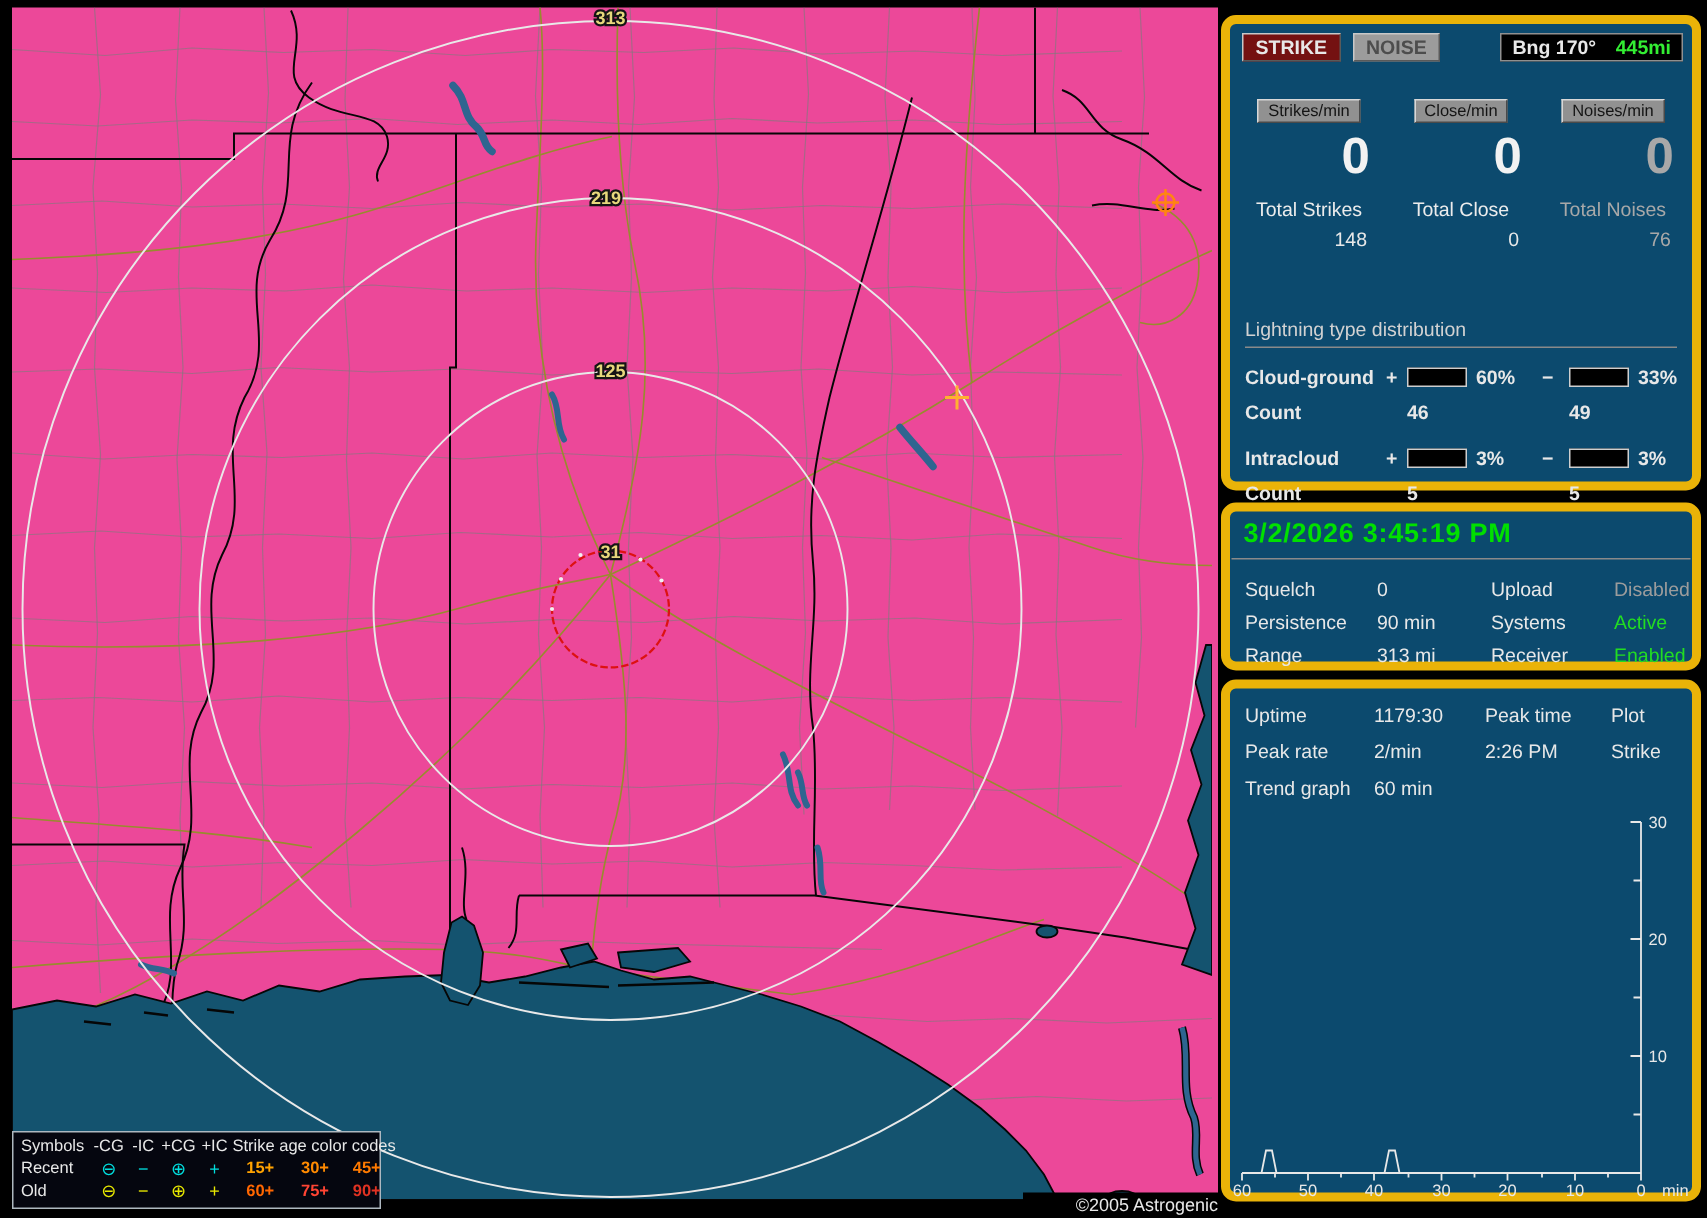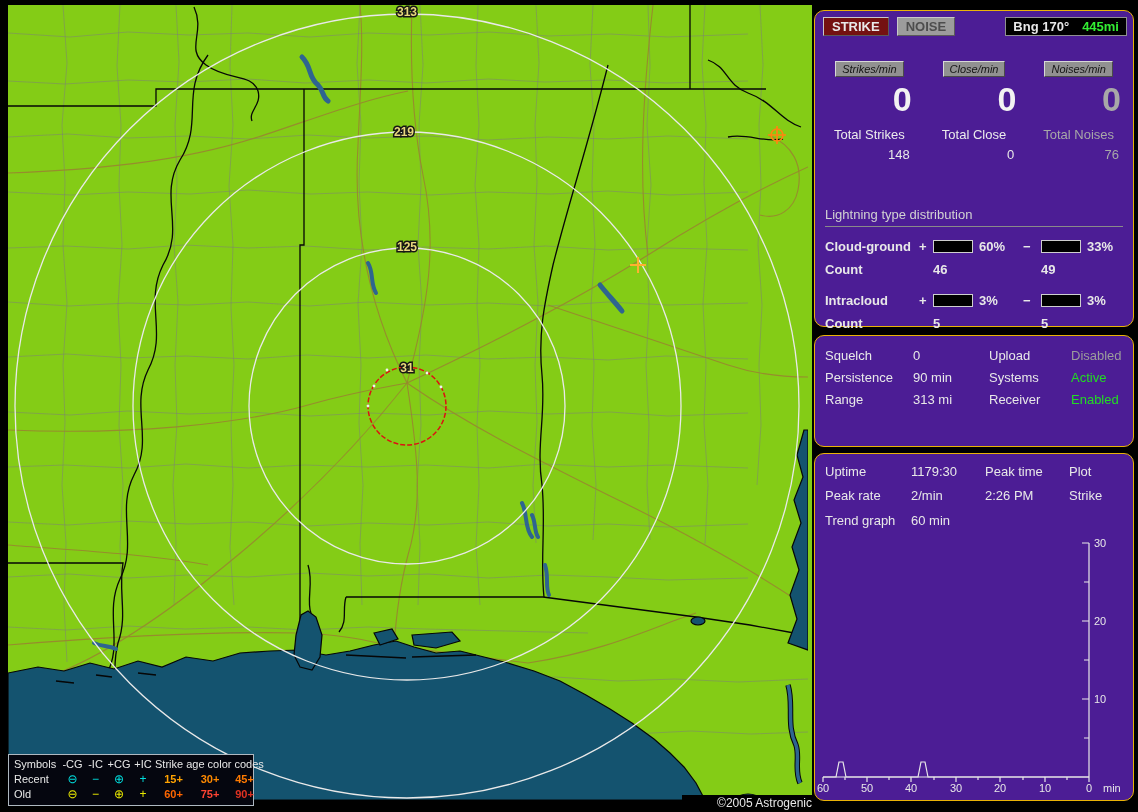--- a/index.html
+++ b/index.html
@@ -1,21 +1,21 @@
 <!DOCTYPE html>
 <html><head>
 <meta charset="utf-8">
 <style>
   * { margin:0; padding:0; box-sizing:border-box; }
   html,body { background:#000; width:1138px; height:812px; overflow:hidden;
               font-family:"Liberation Sans", sans-serif; }
   .stage { position:absolute; left:0; top:0; width:1138px; height:812px; background:#000; }
 
   
-  .map { position:absolute; left:8px; top:5px; width:855px; height:795px; background:#84cc16; }
+  .map { position:absolute; left:8px; top:5px; width:855px; height:795px; background:#ec4899; }
   .map svg { position:absolute; left:0; top:0; }
   .county { stroke:#7d7d7d; stroke-width:.8; fill:none; opacity:.62; }
   .road   { stroke:#978c2e; stroke-width:1.1; fill:none; }
   .blackline { stroke:#060606; stroke-width:1.3; fill:none; }
   .water  { fill:#14536f; stroke:#060606; stroke-width:1.2; }
   .lake   { stroke:#2e6590; fill:none; stroke-linecap:round; }
   .ring   { stroke:#e9e9e9; stroke-width:1.3; fill:none; }
   .ring-red { stroke:#dd1111; stroke-width:1.5; fill:none; stroke-dasharray:5 2; }
   .ring-label { font:bold 12px "Liberation Sans",sans-serif; fill:#e8d87c;
                 stroke:#151515; stroke-width:3; paint-order:stroke; text-anchor:middle; }
@@ -31,40 +31,40 @@
   .legend-grid .hdr { color:#e8e8e8; }
   .age-hdr { grid-column:6 / 9; }
   .sym-recent { color:#00dede; text-align:center; font-size:12px; }
   .sym-old { color:#e8e800; text-align:center; font-size:12px; }
   .age-val { font-weight:bold; }
   .legend-grid span { white-space:nowrap; }
   .legend-grid .cc { text-align:center; }
 
   
   .panel { position:absolute; left:812px; top:0; width:326px; height:812px; background:#000; color:#e8e8e8; }
-  .pbox { position:absolute; left:2px; width:320px; background:#4c1d95;
-          border:1px solid #eab308; border-radius:10px; }
+  .pbox { position:absolute; left:2px; width:320px; background:#0c4a6e;
+          border:6px solid #eab308; border-radius:10px; }
   .box1 { top:10px;  height:317px; }
   .box2 { top:335px; height:112px; }
   .box3 { top:453px; height:348px; }
 
   .btn-row { position:absolute; left:8px; right:6px; top:6px; display:flex; align-items:center; }
   .btn { font-weight:bold; font-size:13px; padding:1px 8px; border:1px solid;
          border-color:#c8c8c8 #5a5a5a #5a5a5a #c8c8c8; }
   .btn-strike { background:#741111; color:#e8e8e8; }
   .btn-noise  { background:#9c9c9c; color:#4d4d4d; margin-left:8px; }
   .bng { margin-left:auto; background:#000; border:1px solid #909090; padding:1px 7px;
          font-weight:bold; font-size:13px; }
   .bng .dist { color:#33ee33; margin-left:13px; }
 
   .counters { position:absolute; top:50px; left:2px; right:2px; display:flex; }
   .counter { width:106px; }
   .c-btn { display:block; margin:0 auto; background:#919191; color:#141414; font-size:11px;
            padding:1px 6px; border:1px solid; border-color:#d8d8d8 #4a4a4a #4a4a4a #d8d8d8;
-           width:max-content;font-style:italic; }
+           width:max-content; }
   .c-rate { text-align:right; padding-right:10px; font-size:34px; font-weight:bold;
             color:#f2f2f2; line-height:40px; margin-top:2px; }
   .c-total-label { text-align:center; font-size:13px; margin-top:8px; color:#ececec; }
   .c-total-value { text-align:right; padding-right:12px; font-size:13px; margin-top:5px; }
   .counter.gray .c-rate, .counter.gray .c-total-label, .counter.gray .c-total-value { color:#a8a8a8; }
 
   .dist-section { position:absolute; left:10px; right:10px; top:196px; }
   .dist-heading { color:#d2d2d2; font-size:13px; border-bottom:1px solid #8a8a8a; padding-bottom:4px; }
   .dist-row { display:grid; grid-template-columns:94px 14px 46px 44px 18px 46px auto;
               align-items:center; margin-top:12px; font-size:13px; font-weight:bold; }
@@ -297,20 +297,21 @@
         </div>
         <div class="dist-row counts">
           <span style="grid-column:1/3">Count</span>
           <span style="grid-column:3/5">5</span>
           <span style="grid-column:6/8">5</span>
         </div>
       </div>
     </div>
 
     <div class="pbox box2">
+      <div class="clock">3/2/2026 3:45:19 PM</div>
       <div class="status-grid">
         <span>Squelch</span>
         <span>0</span>
         <span>Upload</span>
         <span class="val-gray">Disabled</span>
 
         <span>Persistence</span>
         <span>90 min</span>
         <span>Systems</span>
         <span class="val-green">Active</span>

